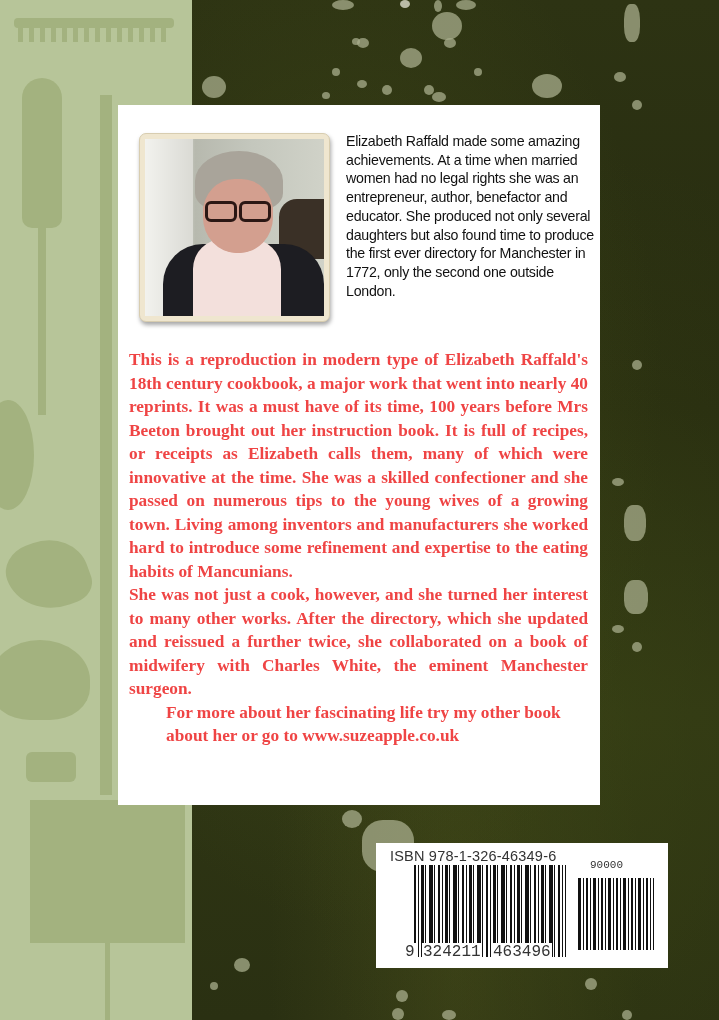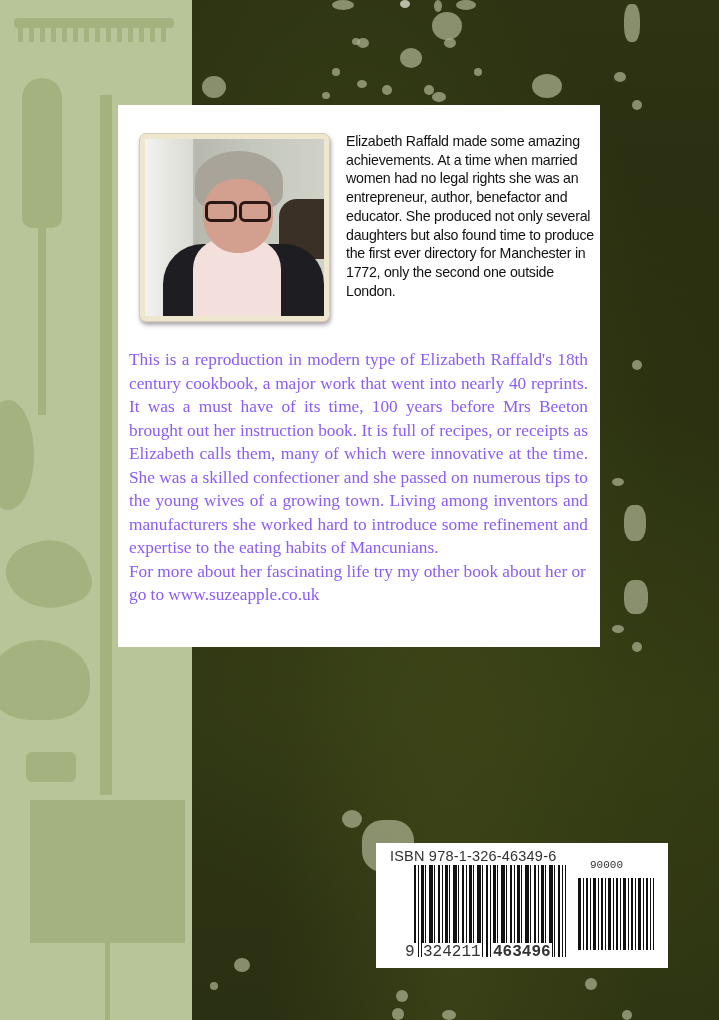--- a/index.html
+++ b/index.html
@@ -6,34 +6,34 @@
   body{width:719px;height:1020px;position:relative;overflow:hidden;background:#2a2f12;font-family:"Liberation Serif",serif;}
   .green-strip{position:absolute;left:0;top:0;width:192px;height:1020px;background:#b7c599;overflow:hidden;}
   .sil{position:absolute;background:#a3b27f;}
   .dark-bg{position:absolute;left:192px;top:0;width:527px;height:1020px;
     background:
       radial-gradient(ellipse at 30% 40%, rgba(70,80,25,0.55), transparent 60%),
       radial-gradient(ellipse at 80% 70%, rgba(60,70,20,0.5), transparent 55%),
       radial-gradient(ellipse at 50% 95%, rgba(80,85,30,0.4), transparent 50%),
       linear-gradient(180deg,#2d3313 0%,#272c10 40%,#2f3614 70%,#2a3012 100%);}
   .splat{position:absolute;border-radius:50%;background:#a8ad8c;opacity:0.75;}
-  .card{position:absolute;left:118px;top:105px;width:482px;height:542px;background:#fff;}
+  .card{position:absolute;left:118px;top:105px;width:482px;height:700px;background:#fff;}
   .photo-frame{position:absolute;left:21px;top:28px;width:189px;height:187px;background:#efe6cf;border:1px solid #d8cdb0;border-radius:7px;box-shadow:1px 3px 4px rgba(0,0,0,0.35);}
   .photo{position:absolute;left:5px;top:5px;width:179px;height:177px;overflow:hidden;background:#cfd3cc;}
   .ph-wall{position:absolute;left:0;top:0;width:179px;height:177px;background:linear-gradient(90deg,#e7e7e2 0%,#d8d9d3 22%,#b7b9ae 28%,#c4c7bd 60%,#d0d2c8 100%);}
   .ph-col{position:absolute;left:0;top:0;width:48px;height:177px;background:linear-gradient(90deg,#f2f2ee,#dadad4);}
   .ph-chair{position:absolute;right:0;top:60px;width:45px;height:60px;background:#3a3026;border-radius:18px 0 0 10px;}
   .ph-body{position:absolute;left:18px;top:105px;width:161px;height:80px;background:#1d1d22;border-radius:40px 40px 0 0;}
   .ph-scarf{position:absolute;left:48px;top:100px;width:88px;height:80px;background:#f3e0dc;border-radius:30px 30px 0 0;}
   .ph-face{position:absolute;left:58px;top:28px;width:70px;height:86px;background:#d39f8f;border-radius:45% 45% 48% 48%;}
   .ph-hair{position:absolute;left:50px;top:12px;width:88px;height:60px;background:#a9a49a;border-radius:50% 50% 30% 30%;}
   .ph-glass-l,.ph-glass-r{position:absolute;top:62px;width:26px;height:15px;border:3px solid #2b1714;border-radius:6px;}
   .ph-glass-l{left:60px;} .ph-glass-r{left:94px;}
   .intro{position:absolute;left:228px;top:27px;width:250px;font-family:"Liberation Sans",sans-serif;font-size:14.2px;line-height:18.7px;color:#111;letter-spacing:-0.25px;}
-  .body-text{position:absolute;left:11px;top:243px;width:459px;font-size:17.3px;line-height:23.5px;color:#8b5cf6;text-align:justify;}
+  .body-text{position:absolute;left:11px;top:243px;width:459px;font-size:17.3px;line-height:23.5px;color:#ef4444;text-align:justify;font-weight:bold;}
   .body-text p{margin:0;}
   .barcode-box{position:absolute;left:376px;top:843px;width:292px;height:125px;background:#fff;}
   .isbn-label{position:absolute;left:14px;top:5px;font-family:Liberation Sans, sans-serif;font-size:14.5px;color:#333;letter-spacing:0.2px;}
   .price-label{position:absolute;left:214px;top:16px;font-family:"Liberation Mono",monospace;font-size:11px;color:#333;}
   .bars-main{position:absolute;left:38px;top:22px;width:152px;height:92px;display:flex;align-items:flex-start;}
   .bars-addon{position:absolute;left:202px;top:35px;width:76px;height:72px;display:flex;}
   .digits{position:absolute;top:100px;font-family:"Liberation Mono",monospace;font-size:16px;color:#333;background:#fff;padding:0 1px;line-height:18px;}
 </style>
 </head>
 <body>
@@ -104,25 +104,26 @@
       <div class="ph-face" style="top:40px;height:74px;"></div>
       <div class="ph-glass-l"></div>
       <div class="ph-glass-r"></div>
     </div>
   </div>
 
   <div class="intro">Elizabeth Raffald made some amazing achievements. At a  time when married women had no legal rights she was an entrepreneur, author, benefactor and educator. She produced not only several daughters but also found time to produce the first ever directory for Manchester in 1772, only the second one outside London.</div>
 
   <div class="body-text">
     <p>This is a reproduction in modern type of Elizabeth Raffald's 18th century cookbook, a major work that went into nearly 40 reprints. It was a must have of its time, 100 years before Mrs Beeton brought out her instruction book. It is full of recipes, or receipts as Elizabeth calls them, many of which were innovative at the time. She was a skilled confectioner and she passed on numerous tips to the young wives of a growing town. Living among inventors and manufacturers she worked hard to introduce some refinement and expertise to the eating habits of Mancunians.</p>
-    <p style="text-align:left;">For more about her fascinating life try my other book about her or go to www.suzeapple.co.uk</p>
+    <p>She was not just a cook, however, and she turned her interest to many other works. After the directory, which she updated and reissued a further twice, she collaborated on a book of midwifery with  Charles White, the eminent Manchester surgeon.</p>
+    <p style="text-align:left;margin-left:37px;">For more about her fascinating life try my other book about her or go to www.suzeapple.co.uk</p>
   </div>
 </div>
 
 <div class="barcode-box">
   <div class="isbn-label">ISBN 978-1-326-46349-6</div>
   <div class="price-label">90000</div>
   <div class="bars-main" style="background:repeating-linear-gradient(90deg,#111 0 2px,#fff 2px 4px,#111 4px 5px,#fff 5px 7px,#111 7px 10px,#fff 10px 11px,#111 11px 12px,#fff 12px 15px,#111 15px 19px,#fff 19px 20px,#111 20px 21px,#fff 21px 24px);"></div>
   <div class="bars-addon" style="background:repeating-linear-gradient(90deg,#111 0 3px,#fff 3px 5px,#111 5px 6px,#fff 6px 8px,#111 8px 10px,#fff 10px 12px,#111 12px 13px,#fff 13px 15px);"></div>
   <div class="digits" style="left:28px;">9</div>
   <div class="digits" style="left:46px;">324211</div>
-  <div class="digits" style="left:116px;font-weight:bold;">463496</div>
+  <div class="digits" style="left:116px;">463496</div>
 </div>
 
 </body></html>

